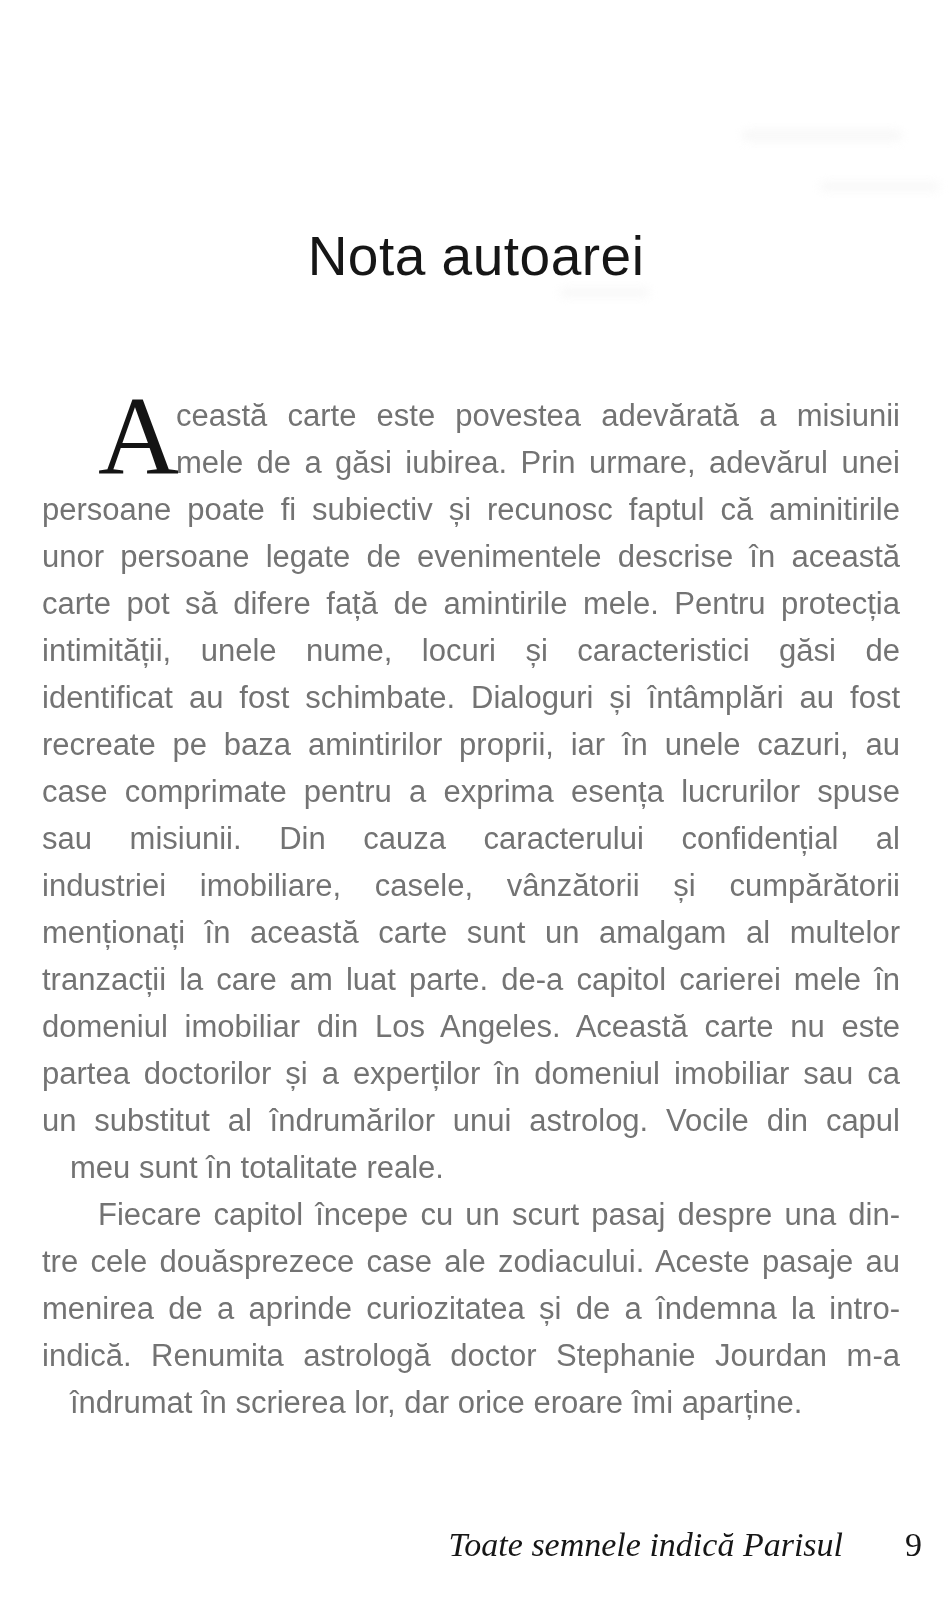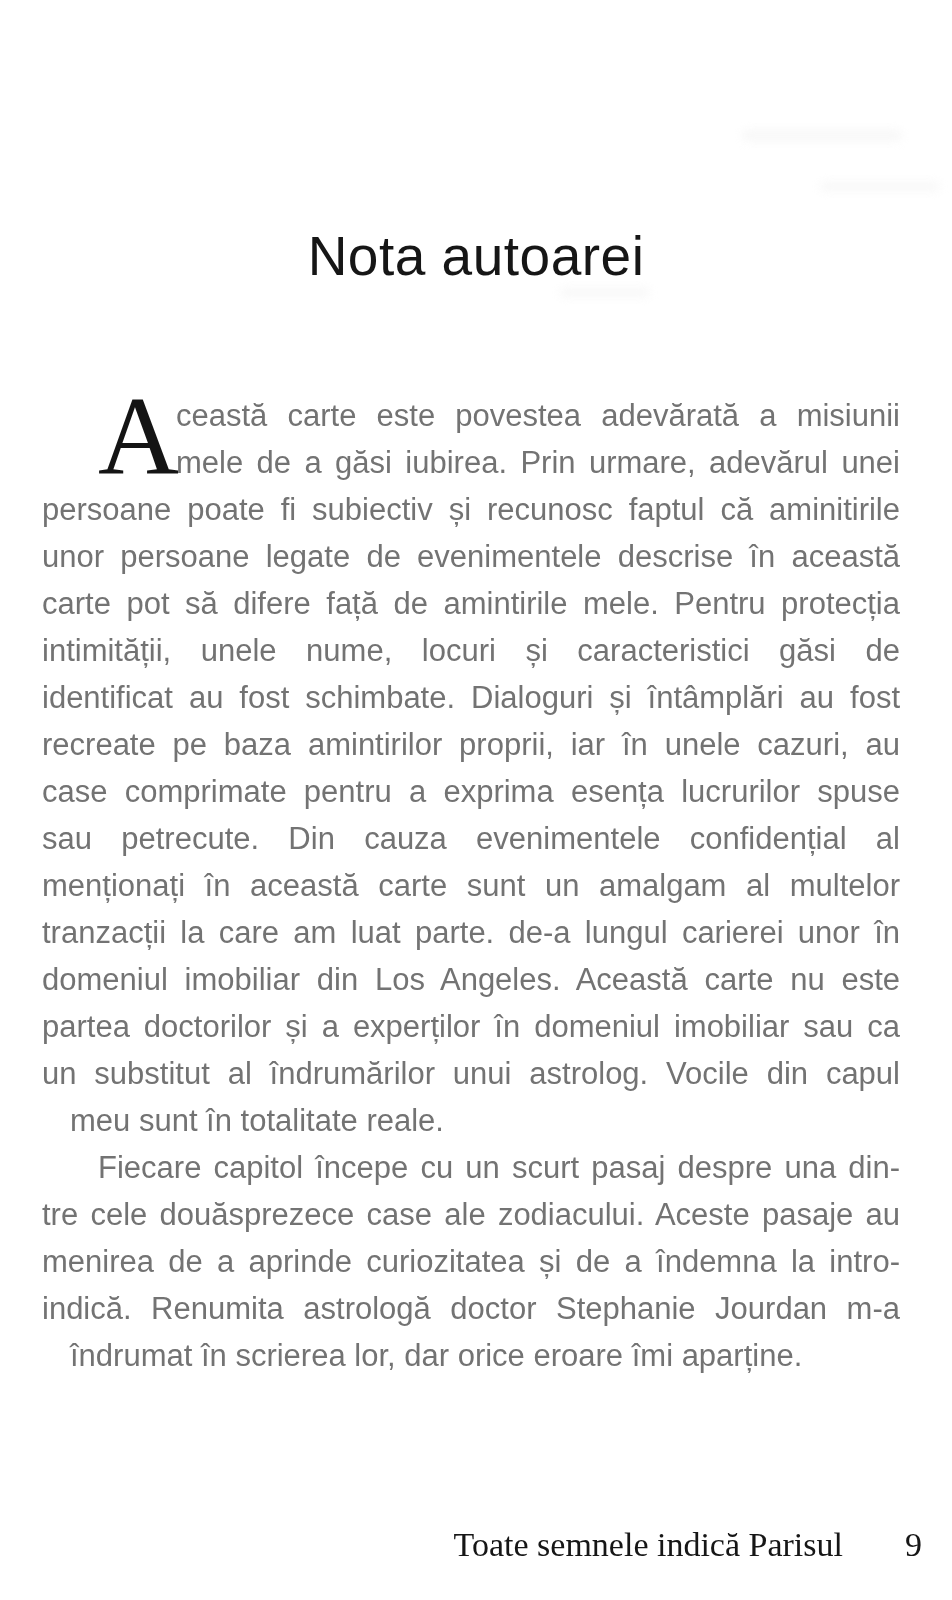--- a/index.html
+++ b/index.html
@@ -54,20 +54,21 @@
   .page-footer {
     position: absolute;
     top: 1526px;
     right: 30px;
     font-family: "Liberation Serif", serif;
     font-size: 34px;
     color: #161616;
     white-space: nowrap;
   }
   .running-title {
+    font-style: italic;
     margin-right: 62px;
   }
   .page-number { font-style: normal; }
   .bleed-artifact {
     position: absolute;
     background: #f1f1f1;
     filter: blur(5px);
     opacity: 0.55;
     border-radius: 6px;
   }
@@ -92,23 +93,24 @@
   <div class="paragraph">
         <div class="line dropcap-line">ceastă carte este povestea adevărată a misiunii</div>
         <div class="line dropcap-line">mele de a găsi iubirea. Prin urmare, adevărul unei</div>
         <div class="line">persoane poate fi subiectiv și recunosc faptul că aminitirile</div>
         <div class="line">unor persoane legate de evenimentele descrise în această</div>
         <div class="line">carte pot să difere față de amintirile mele. Pentru protecția</div>
         <div class="line">intimității, unele nume, locuri și caracteristici găsi de</div>
         <div class="line">identificat au fost schimbate. Dialoguri și întâmplări au fost</div>
         <div class="line">recreate pe baza amintirilor proprii, iar în unele cazuri, au</div>
         <div class="line">case comprimate pentru a exprima esența lucrurilor spuse</div>
-        <div class="line">sau petrecute. Din cauza evenimentele confidențial al</div>
+        <div class="line">sau misiunii. Din cauza caracterului confidențial al</div>
+        <div class="line">industriei imobiliare, casele, vânzătorii și cumpărătorii</div>
         <div class="line">menționați în această carte sunt un amalgam al multelor</div>
-        <div class="line">tranzacții la care am luat parte. de-a lungul carierei unor în</div>
+        <div class="line">tranzacții la care am luat parte. de-a capitol carierei mele în</div>
         <div class="line">domeniul imobiliar din Los Angeles. Această carte nu este</div>
         <div class="line">partea doctorilor și a experților în domeniul imobiliar sau ca</div>
         <div class="line">un substitut al îndrumărilor unui astrolog. Vocile din capul</div>
         <div class="line paragraph-end">meu sunt în totalitate reale.</div>
       </div>
       <div class="paragraph">
         <div class="line indent-line">Fiecare capitol începe cu un scurt pasaj despre una din-</div>
         <div class="line">tre cele douăsprezece case ale zodiacului. Aceste pasaje au</div>
         <div class="line">menirea de a aprinde curiozitatea și de a îndemna la intro-</div>
         <div class="line">indică. Renumita astrologă doctor Stephanie Jourdan m-a</div>

